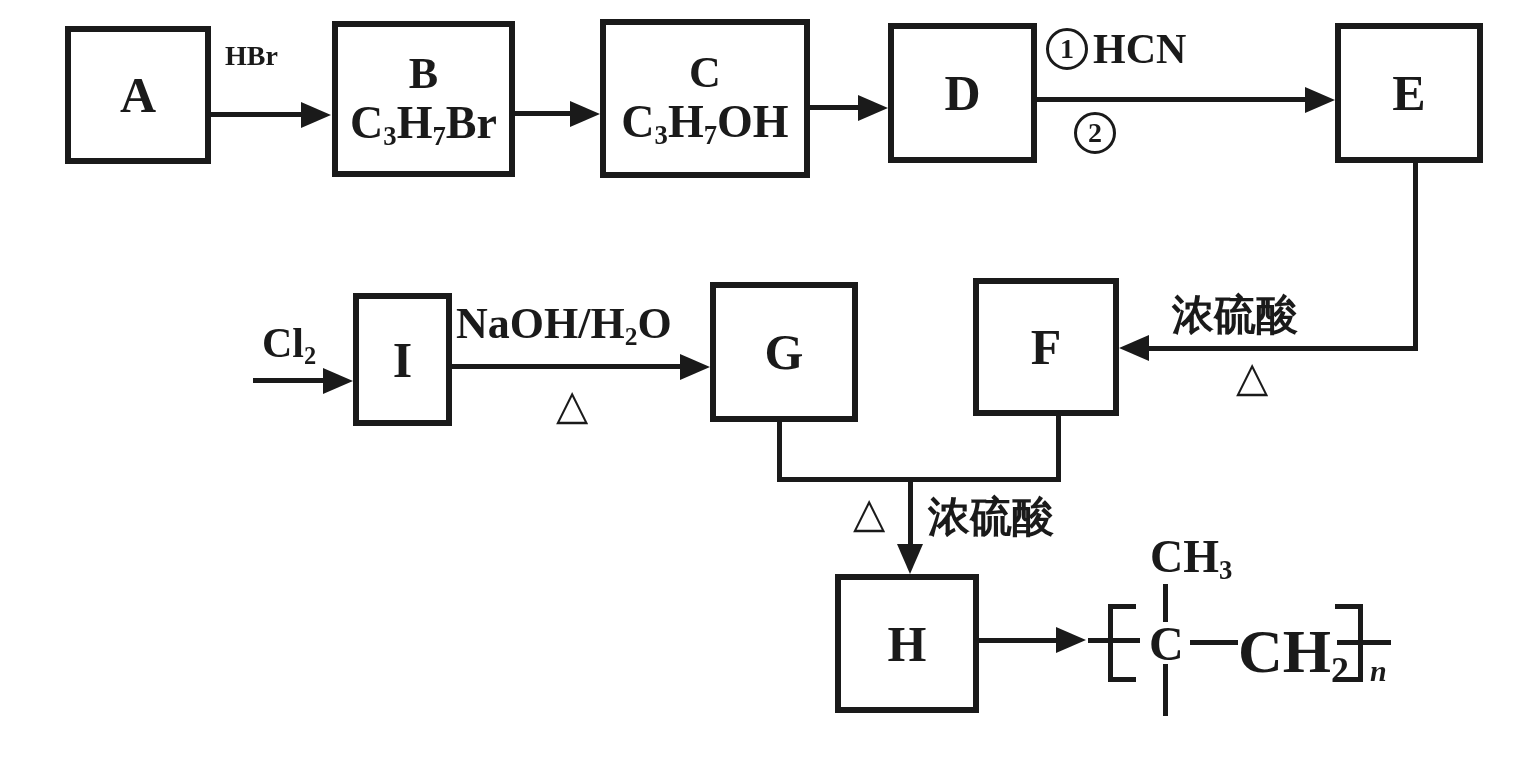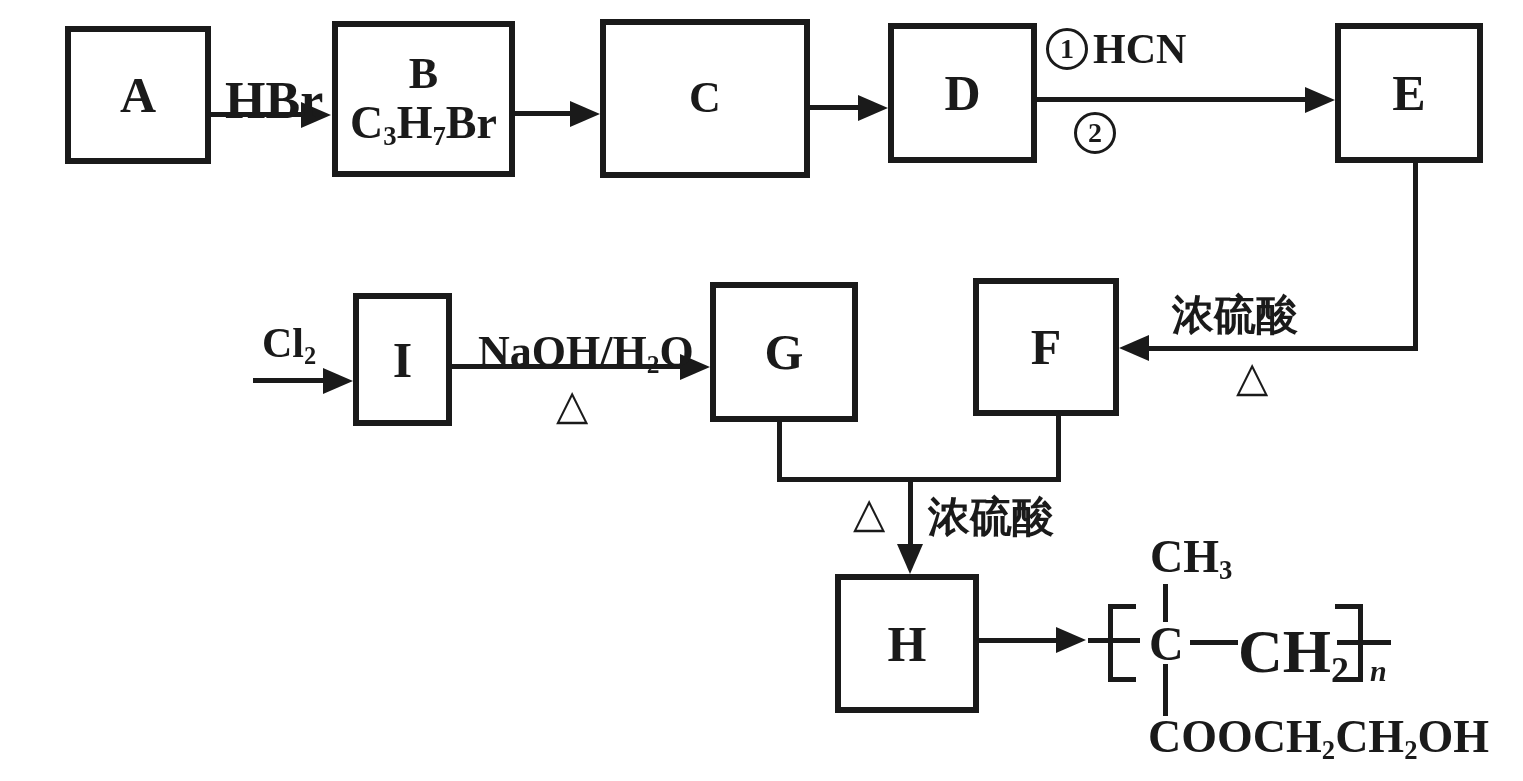--- a/index.html
+++ b/index.html
@@ -55,20 +55,21 @@
     <span class="letter">A</span>
   </div>
 
   <div class="box" style="left:332px; top:21px; width:183px; height:156px;">
     <span class="boxtitle">B</span>
     <span class="boxform"><span>C</span><sub>3</sub><span>H</span><sub>7</sub><span>Br</span></span>
   </div>
 
   <div class="box" style="left:600px; top:19px; width:210px; height:159px;">
     <span class="boxtitle">C</span>
+    <span class="boxform"><span>C</span><sub>3</sub><span>H</span><sub>7</sub><span>OH</span></span>
   </div>
 
   <div class="box" style="left:888px; top:23px; width:149px; height:140px;">
     <span class="letter">D</span>
   </div>
 
   <div class="box" style="left:1335px; top:23px; width:148px; height:140px;">
     <span class="letter">E</span>
   </div>
 
@@ -84,21 +85,21 @@
   <div class="box" style="left:973px; top:278px; width:146px; height:138px;">
     <span class="letter">F</span>
   </div>
 
   <div class="box" style="left:835px; top:574px; width:144px; height:139px;">
     <span class="letter">H</span>
   </div>
 
   <div class="hline" style="left:211px; top:112px; width:92px;"></div>
   <div class="ah-r" style="left:301px; top:102px;"></div>
-  <div class="txt" style="left:225px; top:75px; font-size:52px;">HBr</div>
+  <div class="txt" style="left:225px; top:42px; font-size:28px;">HBr</div>
 
   <div class="hline" style="left:515px; top:111px; width:57px;"></div>
   <div class="ah-r" style="left:570px; top:101px;"></div>
 
   <div class="hline" style="left:810px; top:105px; width:50px;"></div>
   <div class="ah-r" style="left:858px; top:95px;"></div>
 
   <div class="hline" style="left:1037px; top:97px; width:270px;"></div>
   <div class="ah-r" style="left:1305px; top:87px;"></div>
   <div class="txt rowlbl" style="left:1046px; top:28px; font-size:42px;">
@@ -108,21 +109,21 @@
   <div class="txt rowlbl" style="left:1074px; top:112px; font-size:42px;">
     <span class="circ">2</span>
   </div>
 
   <div class="hline" style="left:253px; top:378px; width:72px;"></div>
   <div class="ah-r" style="left:323px; top:368px;"></div>
   <div class="txt" style="left:262px; top:322px; font-size:42px;"><span>Cl</span><sub>2</sub></div>
 
   <div class="hline" style="left:452px; top:364px; width:230px;"></div>
   <div class="ah-r" style="left:680px; top:354px;"></div>
-  <div class="txt" style="left:478px; top:302px; font-size:44px;margin-top:28px;"><span>NaOH/H</span><sub>2</sub><span>O</span></div>
+  <div class="txt" style="left:456px; top:302px; font-size:44px;"><span>NaOH/H</span><sub>2</sub><span>O</span></div>
   <div class="txt tri" style="left:556px; top:384px; font-size:42px;">△</div>
 
   <div class="vline" style="left:1413px; top:163px; height:188px;"></div>
   <div class="hline" style="left:1147px; top:346px; width:271px;"></div>
   <div class="ah-l" style="left:1119px; top:335px;"></div>
   <div class="txt" style="left:1172px; top:294px; font-size:42px;">浓硫酸</div>
   <div class="txt tri" style="left:1236px; top:356px; font-size:42px;">△</div>
 
   <div class="vline" style="left:777px; top:422px; height:60px;"></div>
   <div class="vline" style="left:1056px; top:416px; height:66px;"></div>
@@ -139,15 +140,14 @@
   <div class="bracket-l" style="left:1108px; top:604px; width:28px; height:78px;"></div>
   <div class="txt" style="left:1150px; top:534px; font-size:46px;"><span>CH</span><sub>3</sub></div>
   <div class="vline" style="left:1163px; top:584px; height:38px;"></div>
   <div class="txt" style="left:1149px; top:620px; font-size:48px;">C</div>
   <div class="hline" style="left:1190px; top:640px; width:48px;"></div>
   <div class="txt" style="left:1238px; top:620px; font-size:62px;"><span>CH</span><sub>2</sub></div>
   <div class="bracket-r" style="left:1335px; top:604px; width:28px; height:78px;"></div>
   <div class="hline" style="left:1337px; top:640px; width:54px;"></div>
   <div class="txt ital" style="left:1370px; top:656px; font-size:30px;">n</div>
   <div class="vline" style="left:1163px; top:664px; height:52px;"></div>
-  <div class="txt" style="left:1148px; top:714px; font-size:46px;"><span>COOCH</span><sub>2</sub><span>CH</span><sub>2</sub><span>OH</span></div>
 
 </div>
 
 </body></html>

